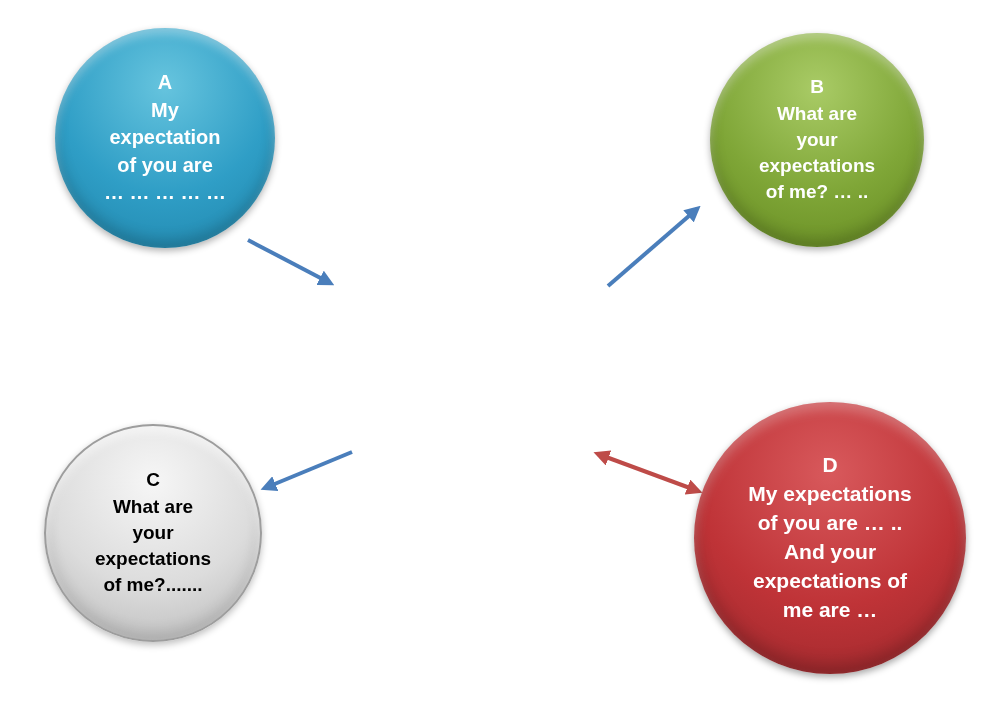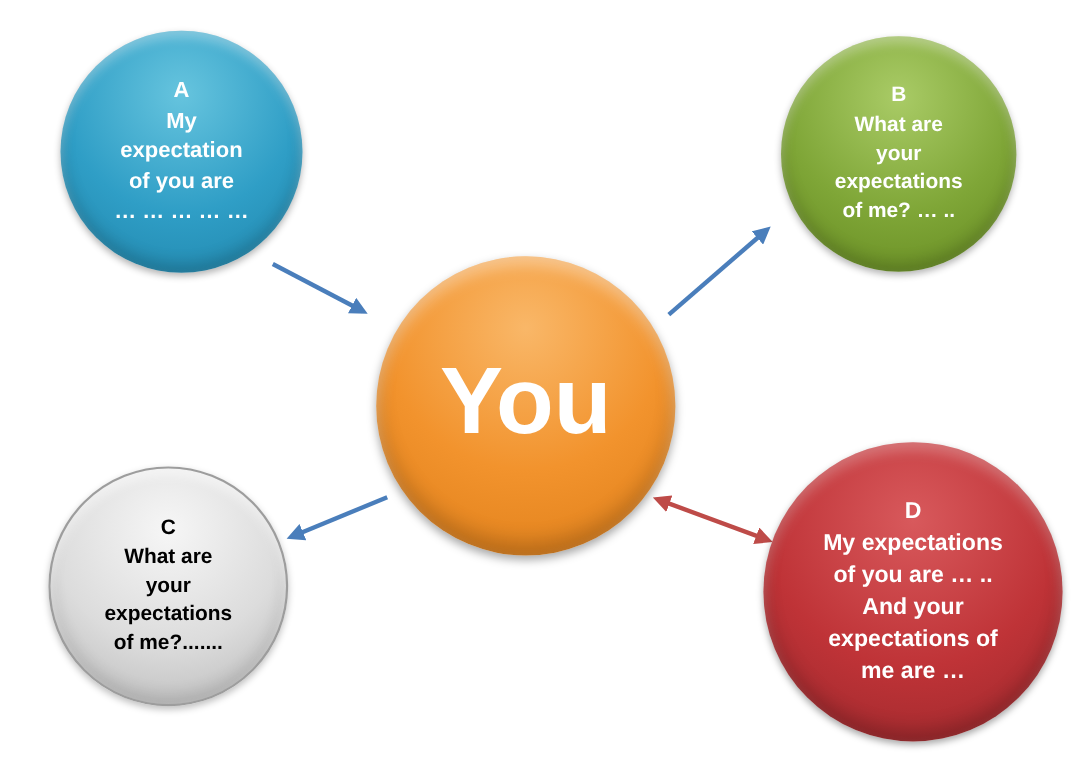--- a/index.html
+++ b/index.html
@@ -139,17 +139,14 @@
 
   <div class="node node-d">
     <div class="node-text">D
 My expectations
 of you are … ..
 And your
 expectations of
 me are …</div>
   </div>
 
-  <div class="node node-you">
-    <div class="you-label">You</div>
-  </div>
 
 </div>
 
 </body></html>

